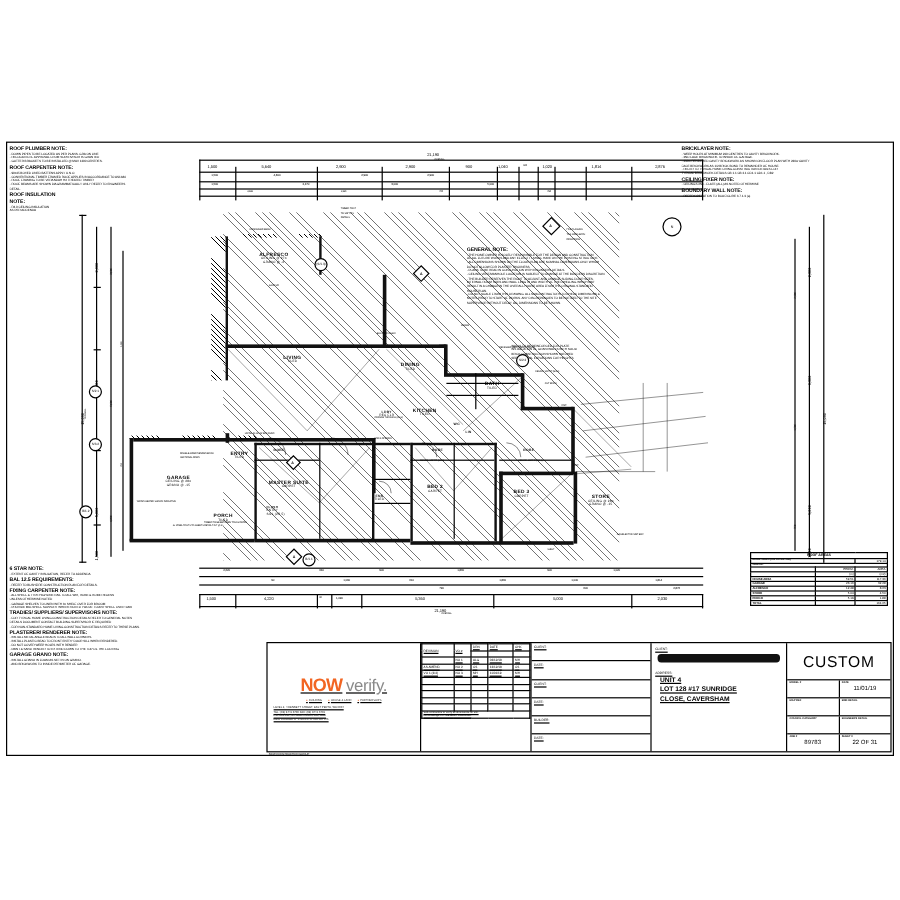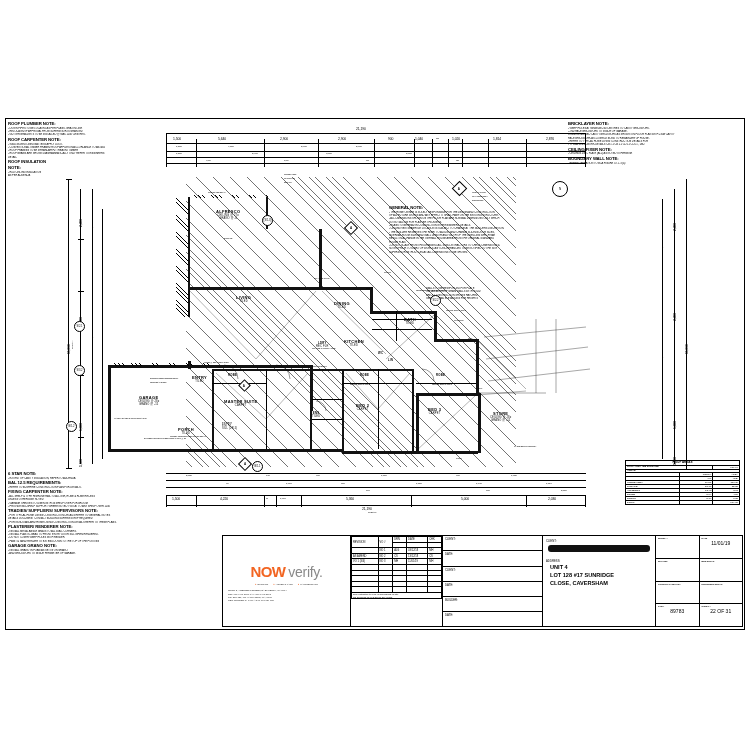--- a/index.html
+++ b/index.html
@@ -35,21 +35,21 @@
       font-weight:normal;text-align:left;line-height:1.2;}
   
   #roofareas{position:absolute;right:4px;top:341px;width:115px;}
   #roofareas table{width:100%;}
   #roofareas .ttl{text-align:center;font-weight:bold;font-size:3px;}
   #roofareas .num{text-align:right;font-size:2.5px;}
   #roofareas .lab{font-weight:bold;font-size:2.4px;}
   
   #titleblock{position:absolute;left:216px;bottom:2px;width:521px;height:92px;
        border:.7px solid #000;box-sizing:border-box;display:flex;}
-  .tb-col{border-right:.7px solid #000;box-sizing:border-box;height:100%;position:relative;}
+  .tb-col{border-right:.7px solid #000;box-sizing:border-box;height:100%;position:relative;text-decoration:underline;}
   .logo-cell{width:128px;padding:2px;display:flex;flex-direction:column;justify-content:center;}
   .logo{display:flex;align-items:baseline;justify-content:center;margin:4px 0 3px;}
   .logo .now{color:#F26522;font-weight:bold;font-size:15px;letter-spacing:-.6px;}
   .logo .liv{color:#8a8a8a;font-size:14px;letter-spacing:-.3px;margin-left:3px;}
   .logo-srv{display:flex;justify-content:center;gap:5px;font-size:2.3px;color:#333;margin-bottom:4px;}
   .logo-srv span::before{content:"\25CF";color:#F26522;margin-right:1px;font-size:2.3px;}
   .logo-addr{font-size:2.3px;line-height:1.5;color:#222;padding:0 3px;}
   .rev-cell{width:92px;}
   .rev-cell table{width:100%;}
   .rev-cell td{height:4.6px;font-size:2.4px;}
@@ -666,20 +666,21 @@
         <div class="redact"></div>
         <div class="k">ADDRESS:</div>
         <div class="addr">
           <div>UNIT 4</div>
           <div>LOT 128 #17 SUNRIDGE</div>
           <div>CLOSE, CAVERSHAM</div>
         </div>
       </div>
 
       <div class="meta-cell">
+        <div class="custom">CUSTOM</div>
         <div class="mrow">
           <div class="mcell">
             <span class="k">MODEL #</span>
             <span class="v"></span>
           </div>
           <div class="mcell">
             <span class="k">DATE</span>
             <span class="v">11/01/19</span>
           </div>
         </div>

